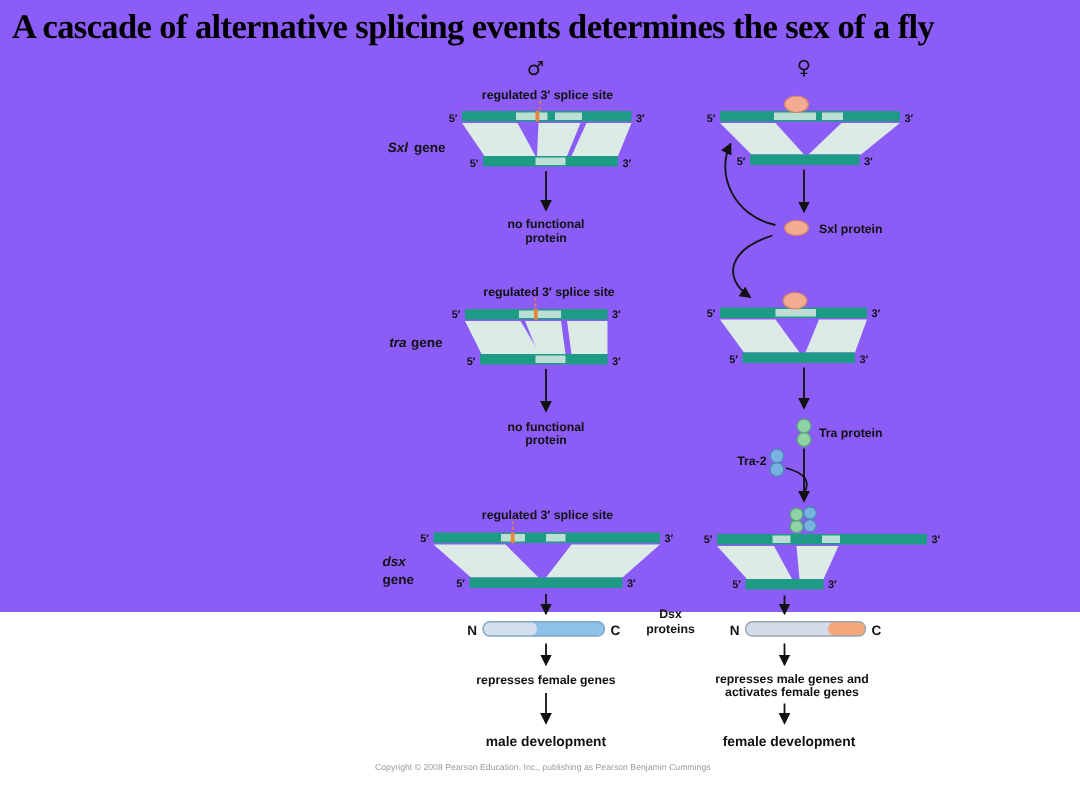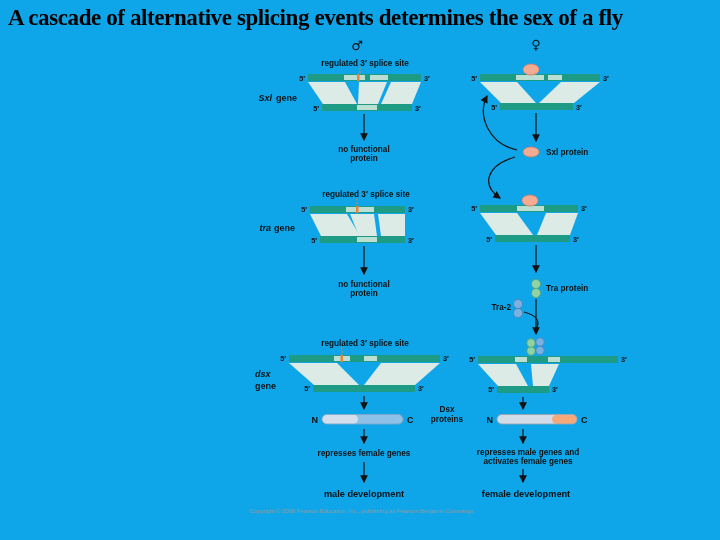--- a/index.html
+++ b/index.html
@@ -1,16 +1,16 @@
 <!DOCTYPE html>
 <html><head>
 <meta charset="utf-8">
 <style>
   html,body{margin:0;padding:0;background:#fff;width:720px;height:540px;overflow:hidden;}
-  #slide{position:relative;width:720px;height:540px;background:#0ea5e9;font-family:"Liberation Sans",sans-serif;text-align:center;}
+  #slide{position:relative;width:720px;height:408px;background:#8b5cf6;font-family:"Liberation Sans",sans-serif;text-align:center;}
   #title{position:absolute;left:8px;top:5px;font-family:"Liberation Serif",serif;font-weight:bold;
          font-size:23px;letter-spacing:-0.4px;color:#000;white-space:nowrap;}
   svg{position:absolute;left:0;top:0;}
   .lbl{font:bold 8.2px "Liberation Sans",sans-serif;fill:#111;}
   .prime{font:bold 7.3px "Liberation Sans",sans-serif;fill:#111;}
   .gi{font:italic bold 9px "Liberation Sans",sans-serif;fill:#111;}
   .gw{font:bold 9px "Liberation Sans",sans-serif;fill:#111;}
   .big{font:bold 9.2px "Liberation Sans",sans-serif;fill:#111;}
   .nc{font:bold 9px "Liberation Sans",sans-serif;fill:#111;}
   .sym{font:13px "DejaVu Sans",sans-serif;fill:#111;}

